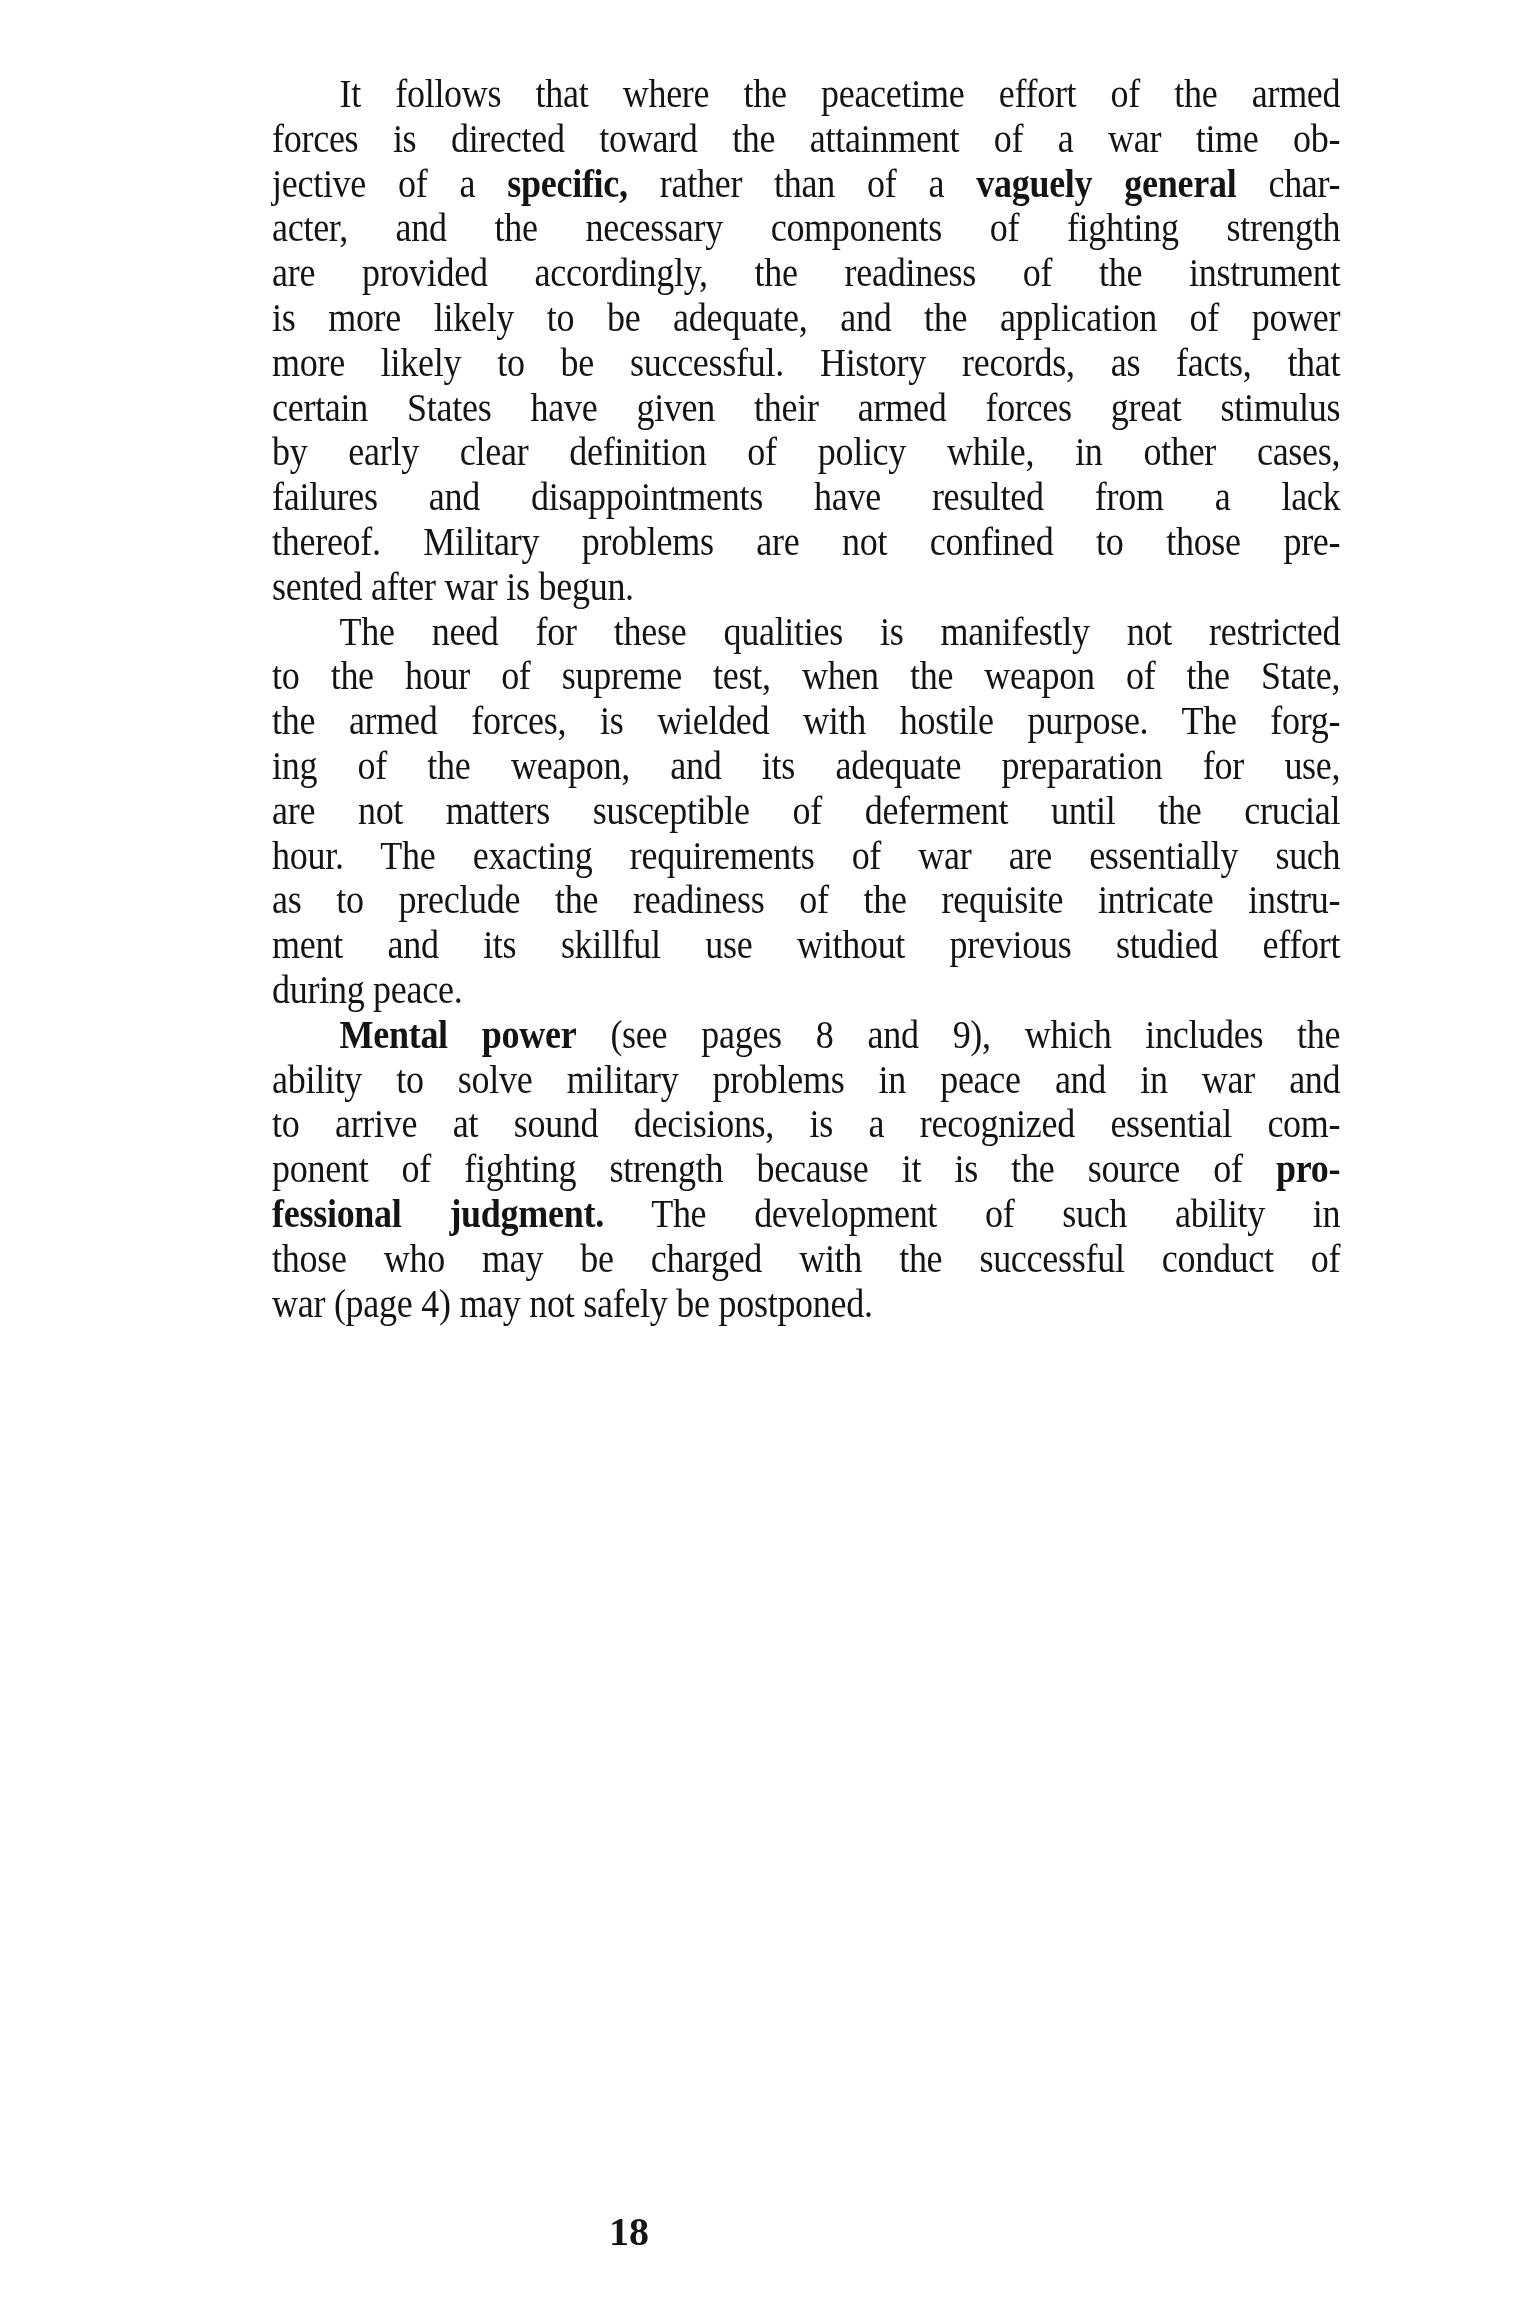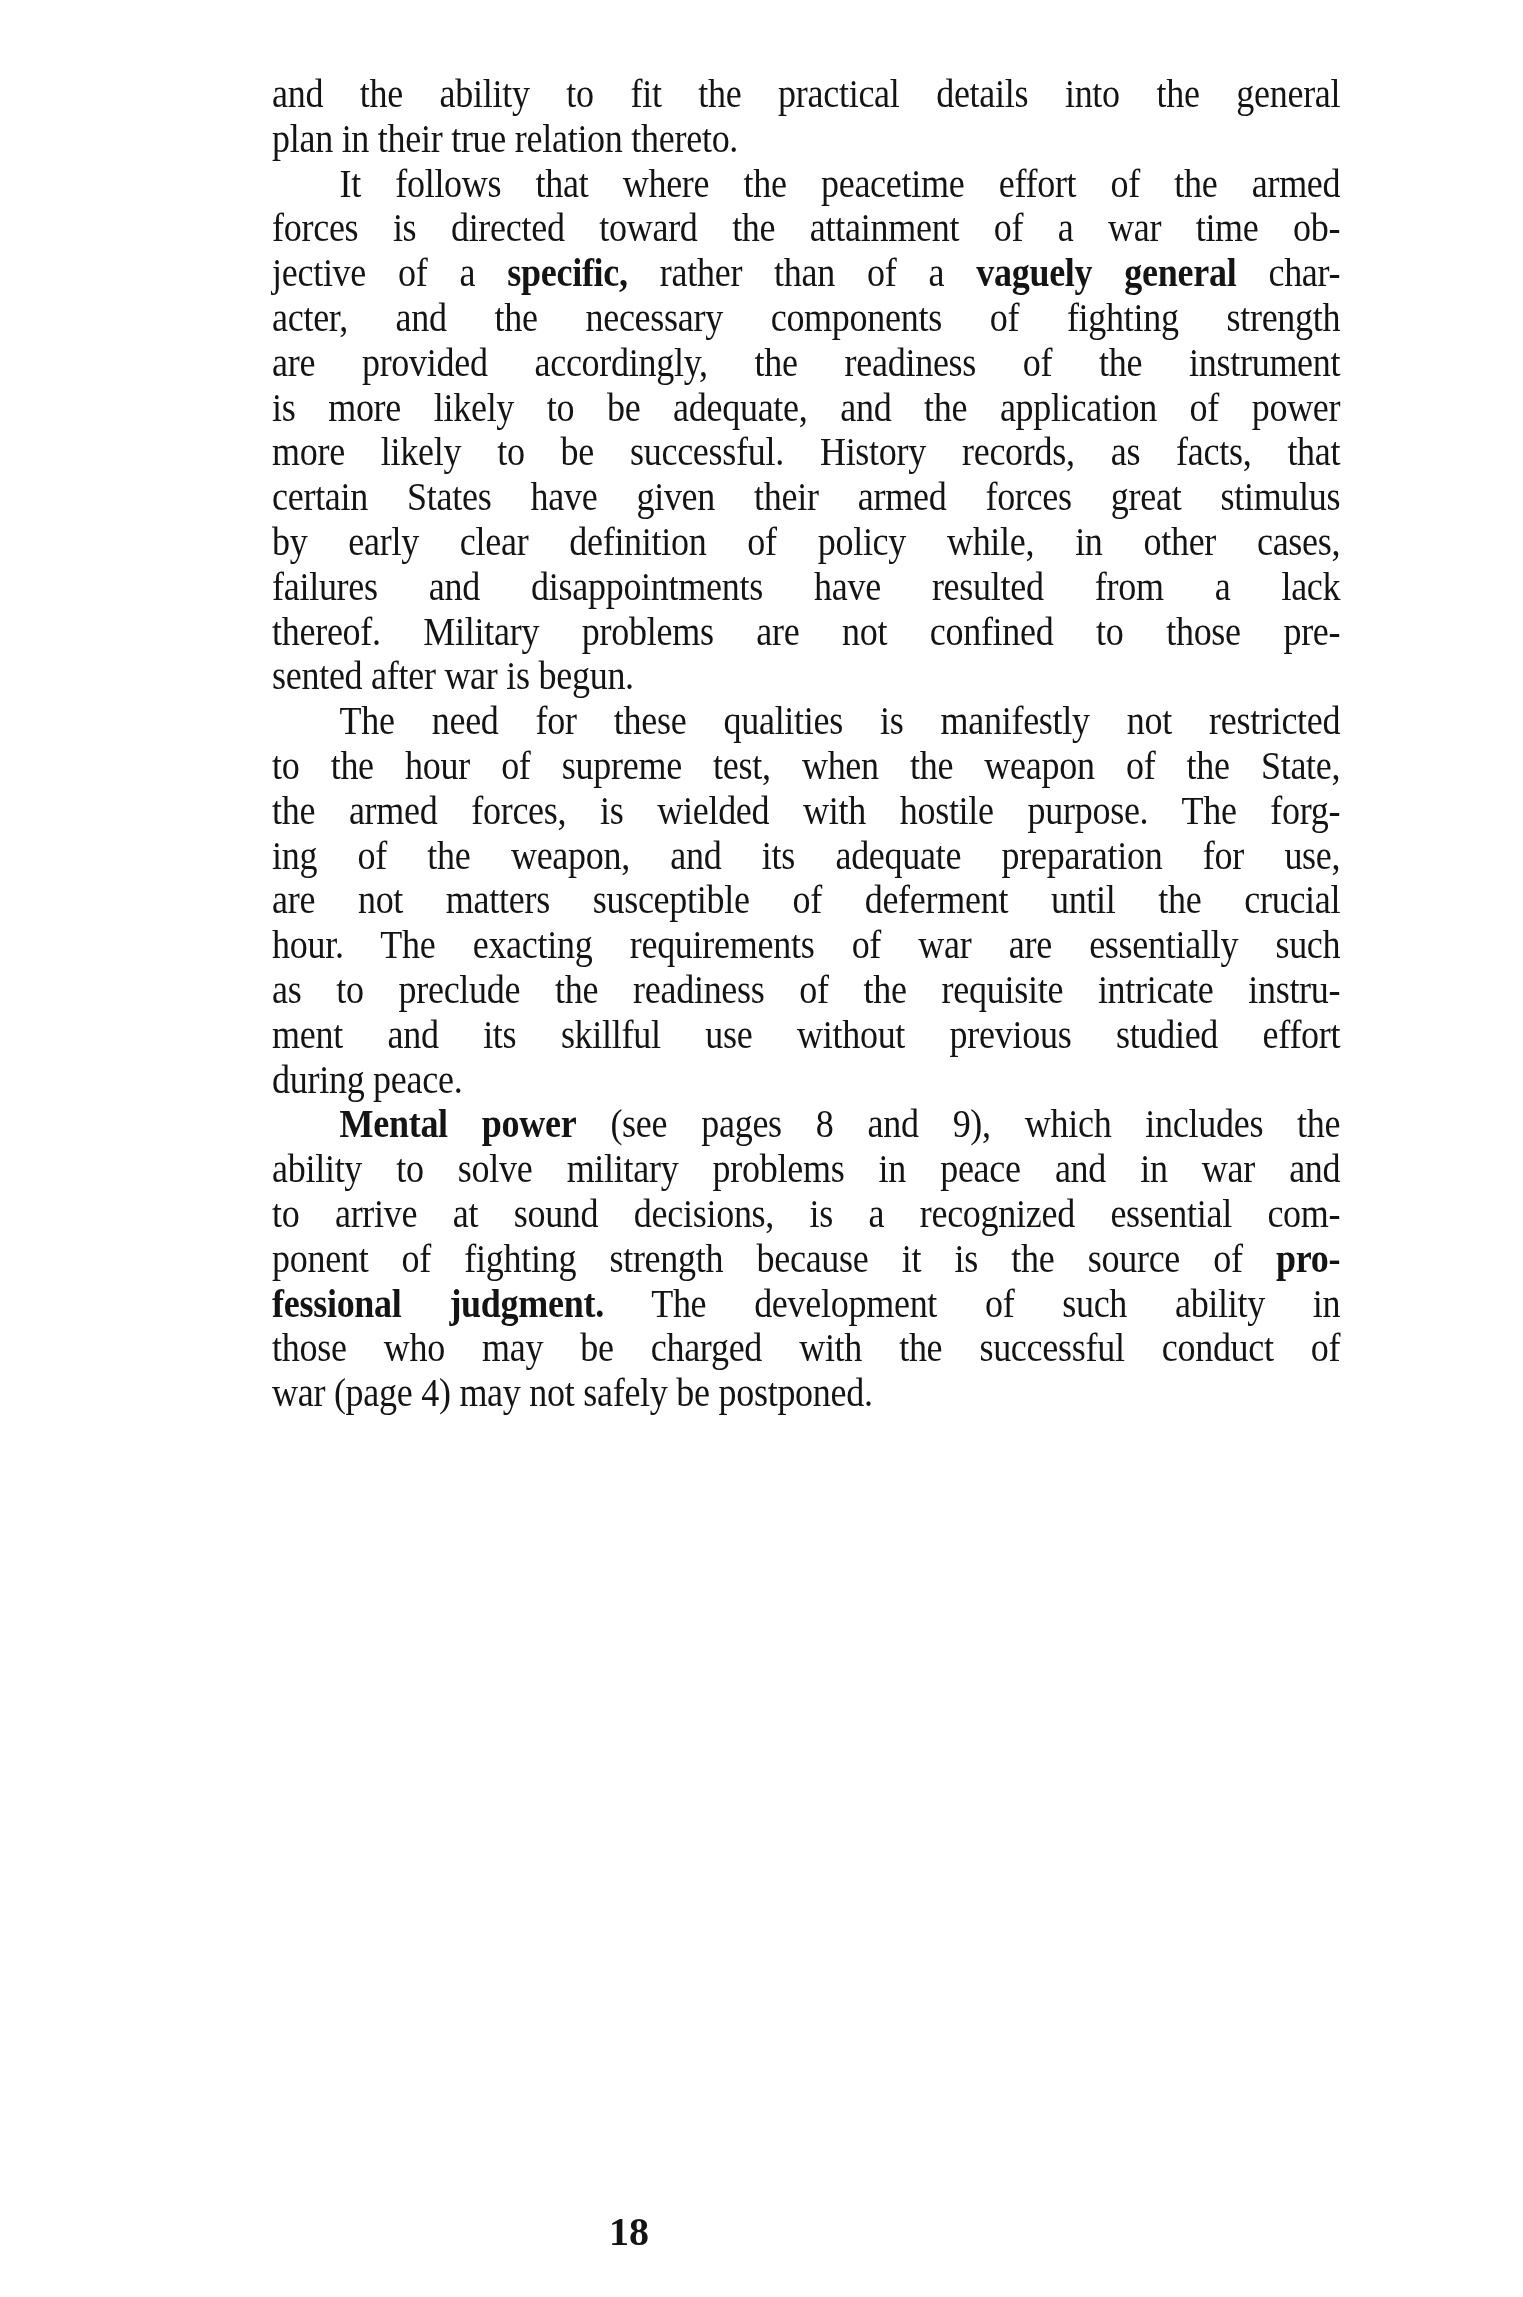--- a/index.html
+++ b/index.html
@@ -53,24 +53,20 @@
       font-weight: bold;
       font-family: "Liberation Serif", "DejaVu Serif", serif;
       color: #141414;
     }
   </style>
 </head>
 <body>
 
 <div class="page-text" id="page-body">
     <div>
-      <span class="line"><span>and the ability to fit the practical details into the general</span></span>
-      <span class="line last"><span>plan in their true relation thereto.</span></span>
-    </div>
-    <div>
       <span class="line indent"><span>It follows that where the peacetime effort of the armed</span></span>
       <span class="line"><span>forces is directed toward the attainment of a war time ob-</span></span>
       <span class="line"><span>jective of a </span><b>specific,</b><span> rather than of a </span><b>vaguely general</b><span> char-</span></span>
       <span class="line"><span>acter, and the necessary components of fighting strength</span></span>
       <span class="line"><span>are provided accordingly, the readiness of the instrument</span></span>
       <span class="line"><span>is more likely to be adequate, and the application of power</span></span>
       <span class="line"><span>more likely to be successful.  History records, as facts, that</span></span>
       <span class="line"><span>certain States have given their armed forces great stimulus</span></span>
       <span class="line"><span>by early clear definition of policy while, in other cases,</span></span>
       <span class="line"><span>failures and disappointments have resulted from a lack</span></span>

